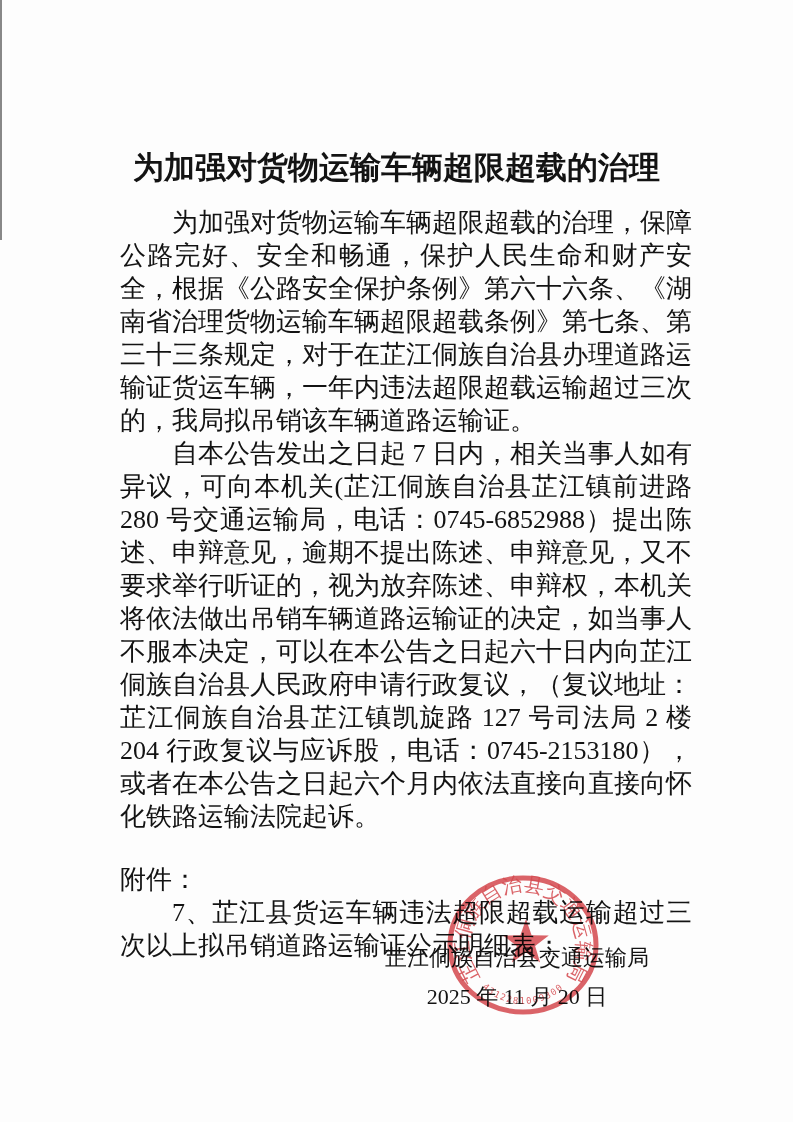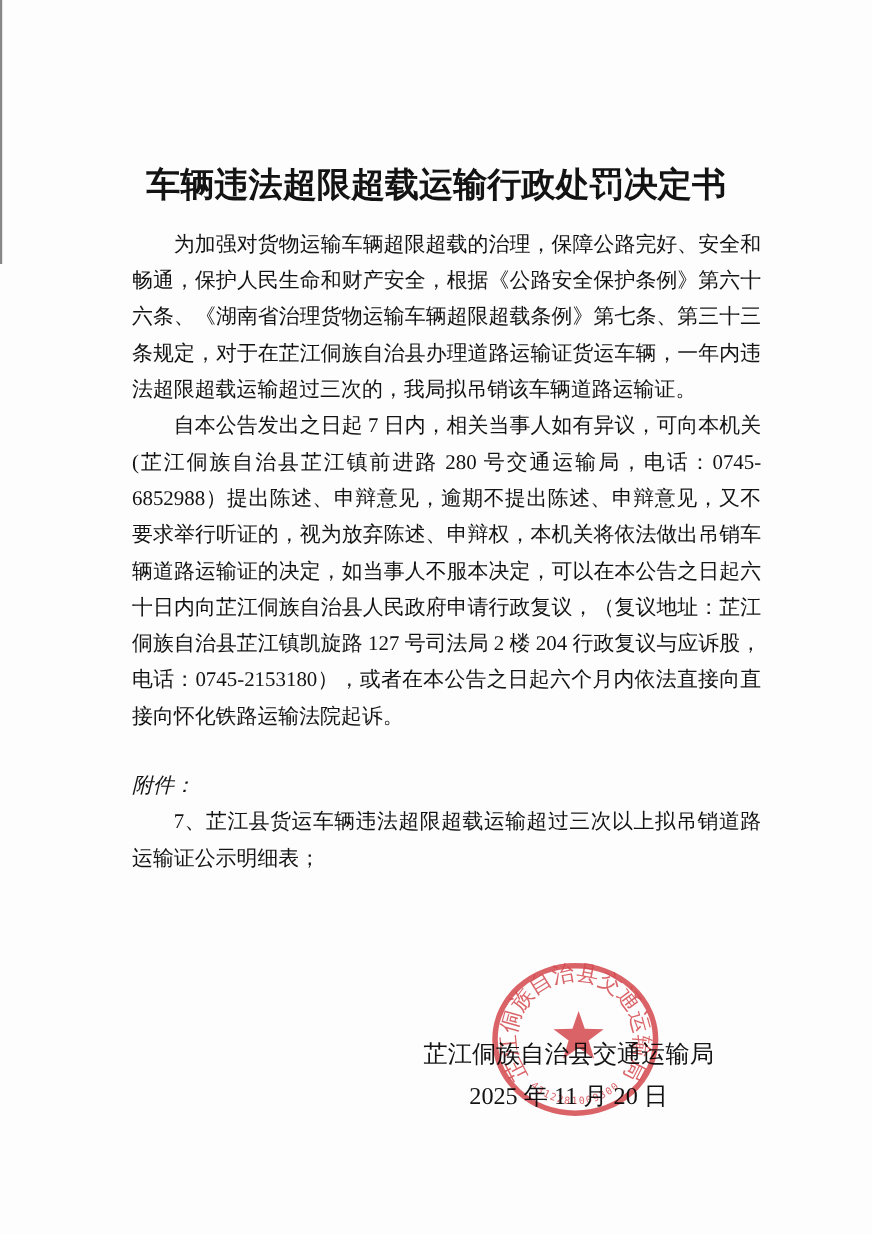--- a/index.html
+++ b/index.html
@@ -32,31 +32,31 @@
     font-size: 31px;
     font-weight: bold;
     letter-spacing: 0px;
     white-space: nowrap;
   }
   .body-text {
     position: absolute;
     left: 120px;
     top: 206px;
     width: 572px;
-    font-size: 19px;
+    font-size: 26px;
     line-height: 33px;
     text-align: justify;
   }
   .body-text p {
     margin: 0;
     text-indent: 2em;
   }
   .body-text p.para-2 { }
   .attachments { margin-top: 30px; }
-  .attachments .att-label { text-indent: 0; font-style: italic; }
+  .attachments .att-label { text-indent: 0; }
   .attachments .att-item { text-indent: 2em; }
   .signature-block {
     position: absolute;
     top: 941px;
     left: 356px;
     width: 322px;
     text-align: center;
     font-size: 22px;
     line-height: 33px;
     white-space: nowrap;
@@ -72,21 +72,21 @@
     opacity: 0.92;
   }
 </style>
 </head>
 <body>
 
 <div class="page">
 
   <div class="scan-edge"></div>
 
-  <h1 class="doc-title">车辆违法超限超载运输行政处罚决定书</h1>
+  <h1 class="doc-title">为加强对货物运输车辆超限超载的治理</h1>
 
   <div class="body-text">
     <p class="para-1">为加强对货物运输车辆超限超载的治理，保障公路完好、安全和畅通，保护人民生命和财产安全，根据《公路安全保护条例》第六十六条、《湖南省治理货物运输车辆超限超载条例》第七条、第三十三条规定，对于在芷江侗族自治县办理道路运输证货运车辆，一年内违法超限超载运输超过三次的，我局拟吊销该车辆道路运输证。</p>
     <p class="para-2">自本公告发出之日起 7 日内，相关当事人如有异议，可向本机关(芷江侗族自治县芷江镇前进路 280 号交通运输局，电话：0745-6852988）提出陈述、申辩意见，逾期不提出陈述、申辩意见，又不要求举行听证的，视为放弃陈述、申辩权，本机关将依法做出吊销车辆道路运输证的决定，如当事人不服本决定，可以在本公告之日起六十日内向芷江侗族自治县人民政府申请行政复议，（复议地址：芷江侗族自治县芷江镇凯旋路 127 号司法局 2 楼 204 行政复议与应诉股，电话：0745-2153180），或者在本公告之日起六个月内依法直接向直接向怀化铁路运输法院起诉。</p>
 
     <div class="attachments">
       <p class="att-label">附件：</p>
       <p class="att-item">7、芷江县货运车辆违法超限超载运输超过三次以上拟吊销道路运输证公示明细表；</p>
     </div>
   </div>

